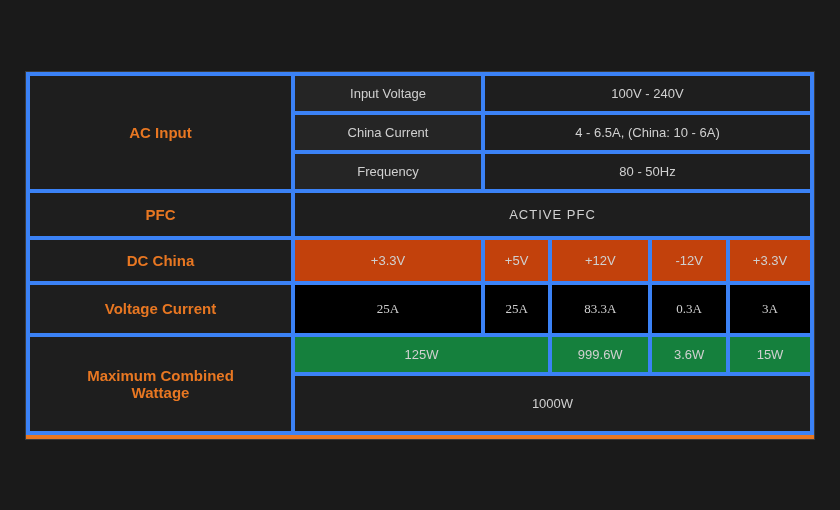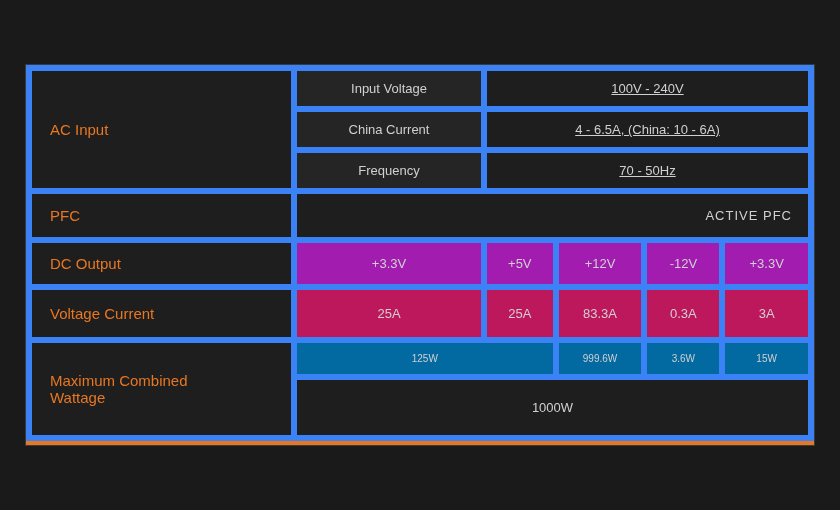--- a/index.html
+++ b/index.html
@@ -30,80 +30,79 @@
     }
 
     table {
       width: 100%;
       border-collapse: collapse;
       color: #d0d0d0;
       font-size: 13px;
     }
 
     td, th {
-      border: 6px solid #3b82f6;
+      border: 4px solid #3b82f6;
       padding: 0;
       text-align: center;
       vertical-align: middle;
     }
 
     .row-label {
       color: #e87722;
-      font-weight: normal;
+      font-weight: bold;
       font-size: 15px;
-      text-align: left;
+      text-align: center;
       padding: 12px 18px;
       width: 265px;
       background-color: #1e1e1e;
     }
 
     .spec-label {
       background-color: #252525;
       padding: 10px 16px;
       color: #d0d0d0;
       width: 190px;
       font-size: 13px;
     }
 
     .spec-value {
       background-color: #1e1e1e;
       padding: 10px 16px;
       color: #d0d0d0;
       font-size: 13px;
-      text-decoration: underline;
     }
 
     .pfc-value {
       background-color: #1e1e1e;
       padding: 14px 16px;
       color: #d0d0d0;
       font-size: 13px;
       letter-spacing: 1px;
-      text-align: right;
     }
 
     .dc-cell {
-      background-color: #a21caf;
+      background-color: #c2410c;
       padding: 10px 8px;
       color: #d0d0d0;
       font-size: 13px;
     }
 
     .output-current-cell {
-      background-color: #be185d;
+      background-color: #000000;
       padding: 16px 8px;
       color: #d0d0d0;
       font-size: 13px;
+      font-family: Liberation Serif, serif;
     }
 
     .wattage-cell {
-      background-color: #0369a1;
+      background-color: #15803d;
       padding: 10px 8px;
       color: #d0d0d0;
-      font-size: 10px;
+      font-size: 13px;
     }
 
     .wattage-full {
       background-color: #1e1e1e;
       padding: 20px 8px;
       color: #d0d0d0;
       font-size: 13px;
     }
   </style>
 </head>
@@ -117,30 +116,30 @@
       <td class="row-label" rowspan="3">AC Input</td>
       <td class="spec-label">Input Voltage</td>
       <td class="spec-value" colspan="5">100V - 240V</td>
     </tr>
     <tr>
       <td class="spec-label">China Current</td>
       <td class="spec-value" colspan="5">4 - 6.5A, (China: 10 - 6A)</td>
     </tr>
     <tr>
       <td class="spec-label">Frequency</td>
-      <td class="spec-value" colspan="5">70 - 50Hz</td>
+      <td class="spec-value" colspan="5">80 - 50Hz</td>
     </tr>
 
     <tr>
       <td class="row-label">PFC</td>
       <td class="pfc-value" colspan="6">ACTIVE PFC</td>
     </tr>
 
     <tr>
-      <td class="row-label">DC Output</td>
+      <td class="row-label">DC China</td>
       <td class="dc-cell">+3.3V</td>
       <td class="dc-cell">+5V</td>
       <td class="dc-cell">+12V</td>
       <td class="dc-cell">-12V</td>
       <td class="dc-cell">+3.3V</td>
     </tr>
 
     <tr>
       <td class="row-label">Voltage Current</td>
       <td class="output-current-cell">25A</td>

